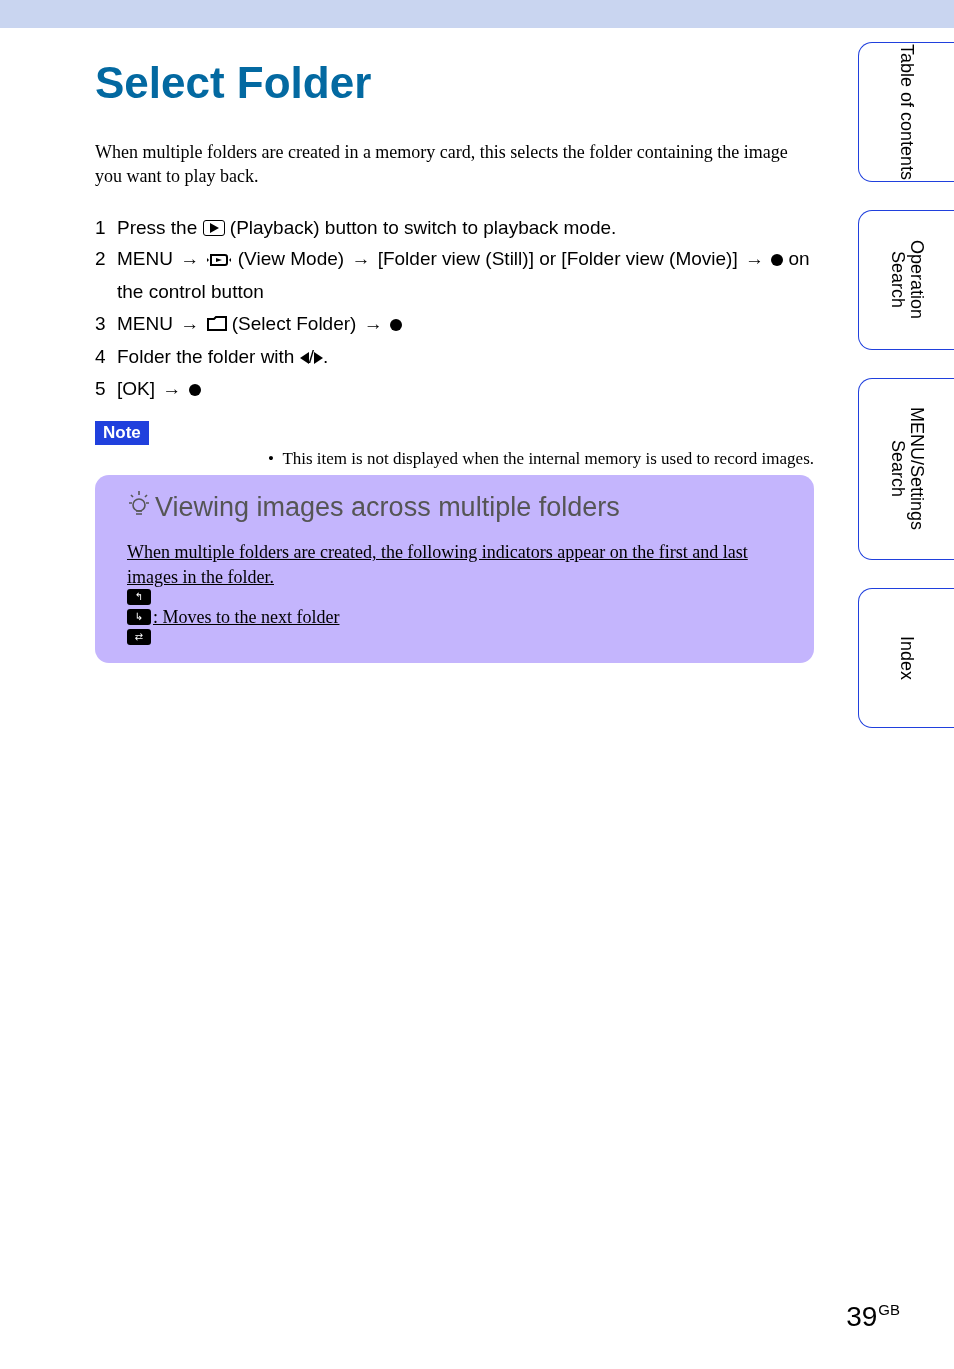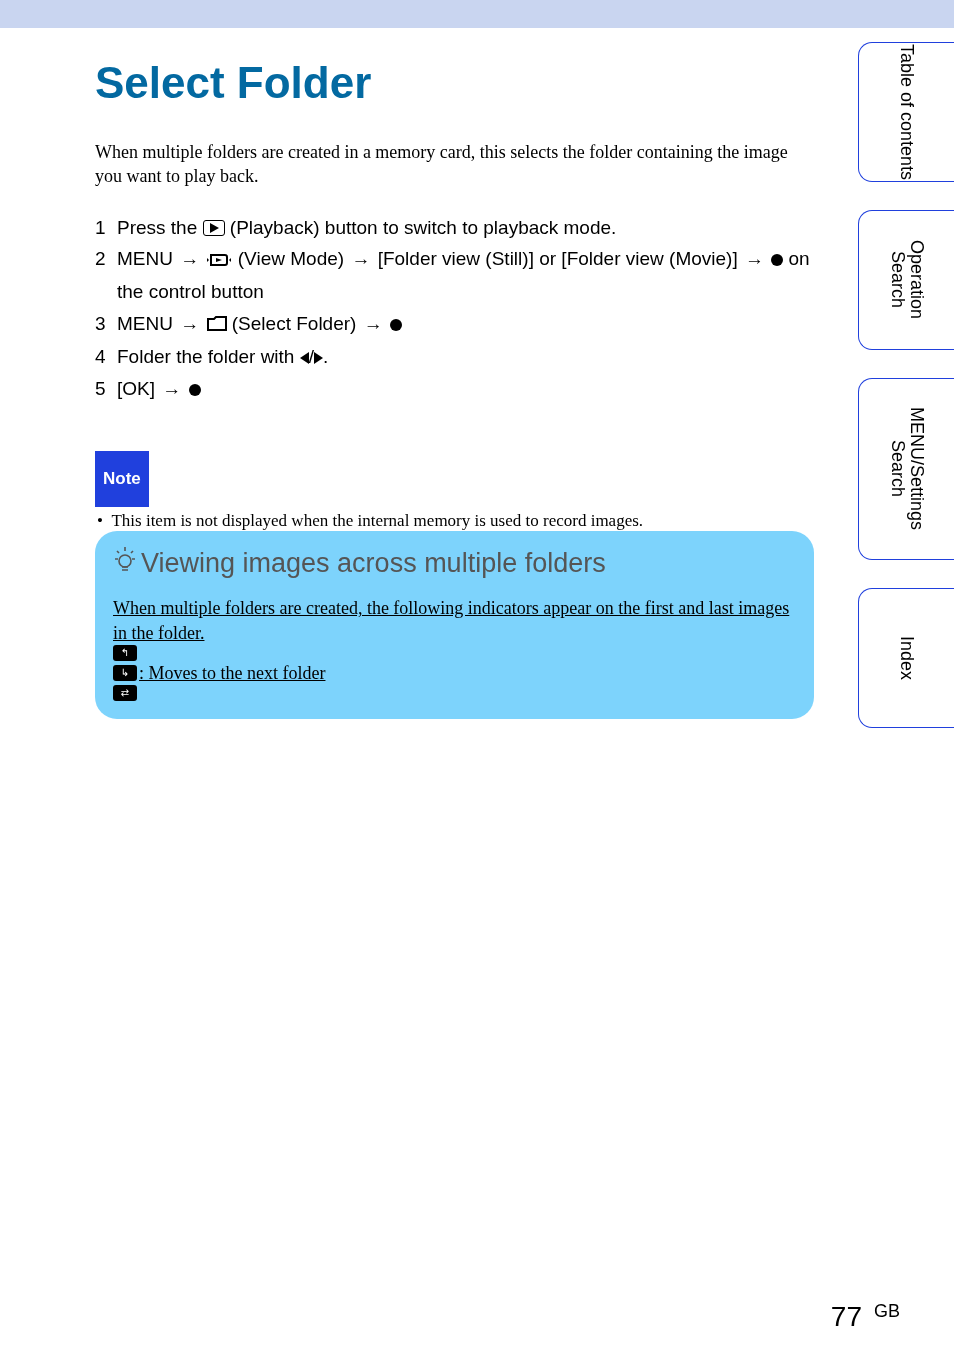--- a/index.html
+++ b/index.html
@@ -91,33 +91,33 @@
       border-top: 6px solid transparent;
       border-bottom: 6px solid transparent;
     }
     .note-label {
       display: inline-block;
       background: #2040dd;
       color: #fff;
       font-family: Arial, Helvetica, sans-serif;
       font-size: 17px;
       font-weight: bold;
-      padding: 18px 8px;
+      padding: 2px 8px;
       margin-bottom: 4px;
-      margin-top: 30px;
     }
     .note-bullet {
       font-size: 17px;
       margin-left: 2px;
-      margin-bottom: 0;
+      margin-bottom: 6px;
+      text-align: right;
     }
     .tip-box {
-      background: #7dd3fc;
-      border-radius: 22px;
-      padding: 14px 18px 18px;
+      background: #c4b5fd;
+      border-radius: 14px;
+      padding: 14px 32px 18px;
     }
     .tip-title {
       font-family: Arial, Helvetica, sans-serif;
       font-size: 27px;
       color: #555;
       margin-bottom: 14px;
       display: flex;
       align-items: center;
       gap: 4px;
     }
@@ -169,23 +169,23 @@
     .tab-menu{ height: 182px; }
     .tab-idx { height: 140px; }
     .page-num {
       position: absolute;
       right: 54px;
       bottom: 36px;
       font-family: Arial, Helvetica, sans-serif;
       font-size: 28px;
     }
     .page-num sup {
-      font-size: 18px;
+      font-size: 15px;
       vertical-align: top;
-      margin-left: 12px;
+      margin-left: 1px;
     }
   </style>
 </head>
 <body>
 
 <div class="top-bar"></div>
 
 <div class="content">
   <h1 class="page-title">Select Folder</h1>
 
@@ -291,14 +291,14 @@
 </div>
 
 <div class="side-tabs">
   <div class="tab tab-toc">Table of contents</div>
   <div class="tab tab-op">Operation Search</div>
   <div class="tab tab-menu">MENU/Settings Search</div>
   <div class="tab tab-idx">Index</div>
 </div>
 
 <div class="page-num">
-  <span>77</span><sup>GB</sup>
+  <span>39</span><sup>GB</sup>
 </div>
 
 </body></html>

